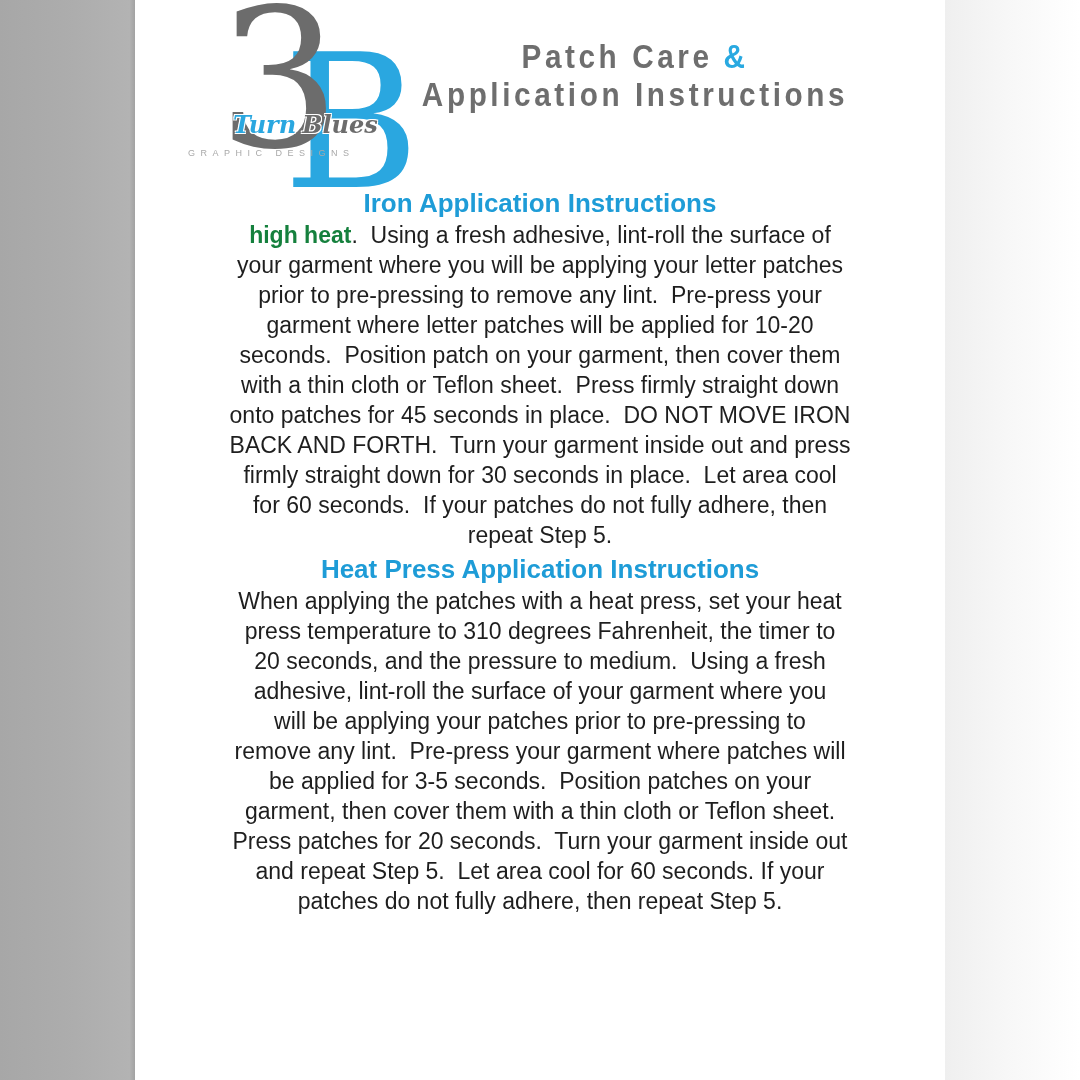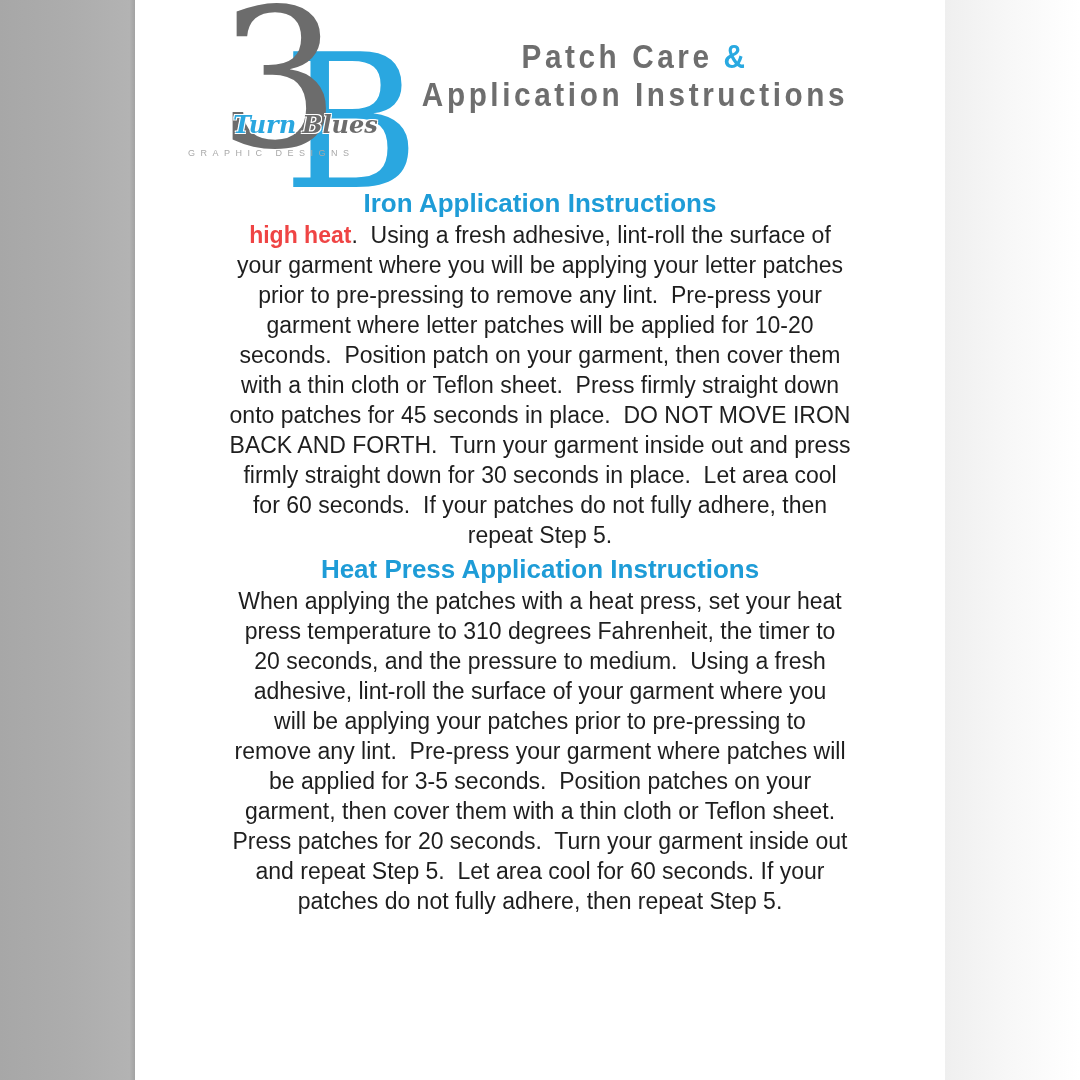--- a/index.html
+++ b/index.html
@@ -59,21 +59,21 @@
     text-align:center;
   }
   .section-heading {
     font-size:26px; line-height:30px; font-weight:700;
     color:#1e9cd7; margin:2px 0 2px 0;
   }
   .body-text {
     font-size:23px; line-height:30px; color:#1e1e1e;
     white-space:pre-wrap; margin:0 0 4px 0;
   }
-  .body-text b { font-weight:700; color:#ef4444; }
+  .body-text b { font-weight:700; color:#15803d; }
 </style>
 </head>
 <body>
 
 <div class="page">
   <div class="left-band"></div>
   <div class="right-band"></div>
 
   <div class="content">
 

